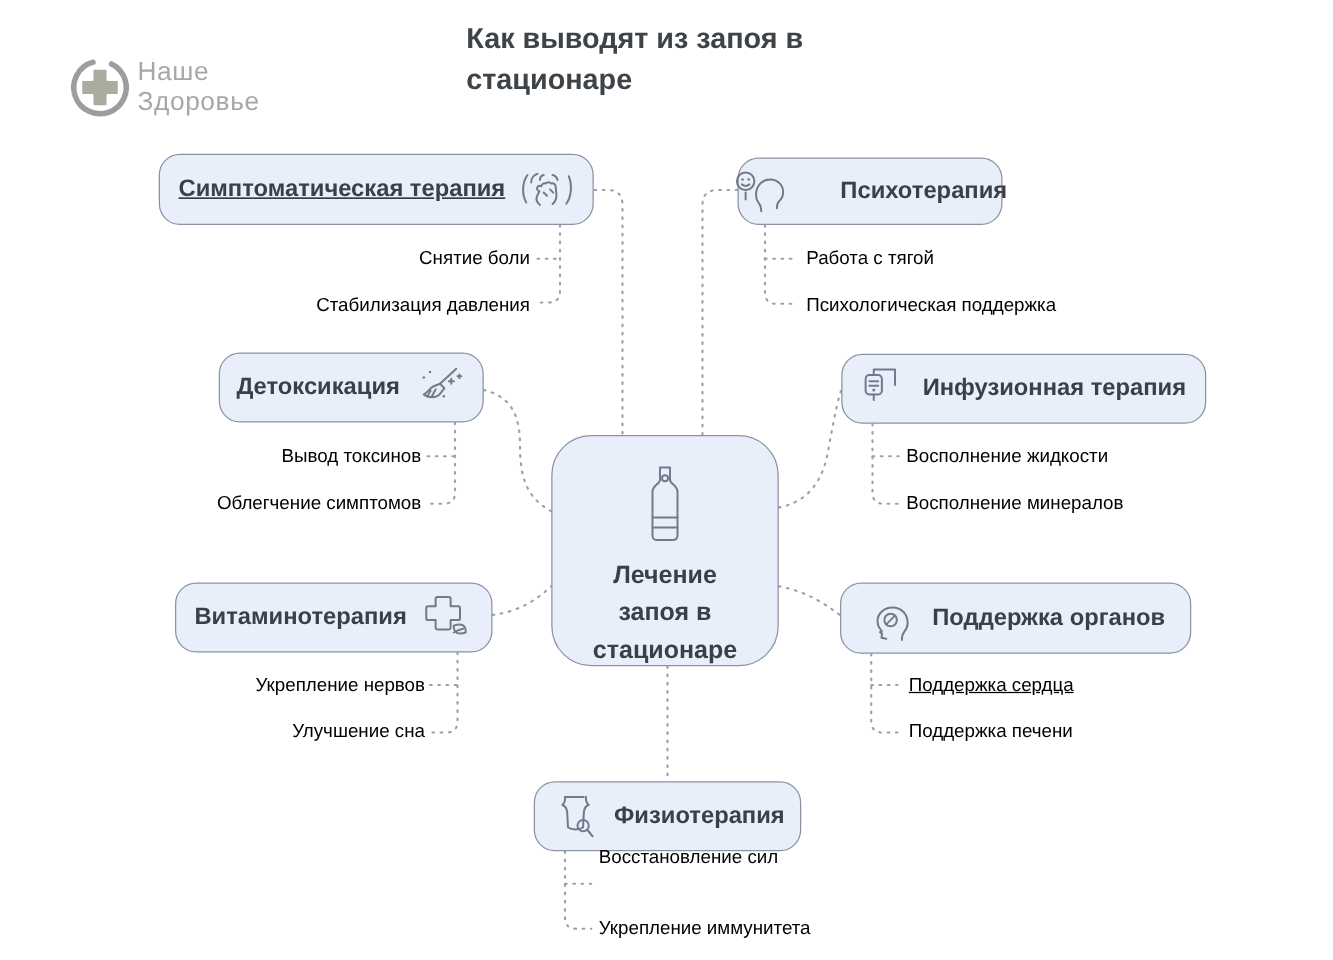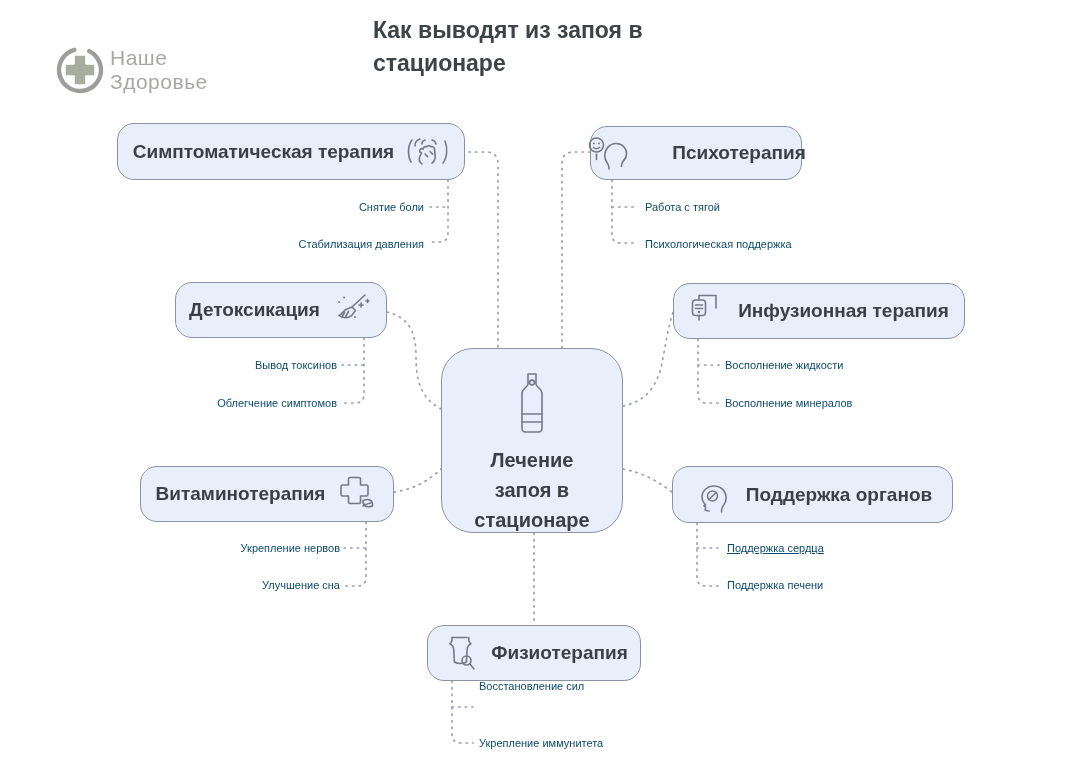--- a/index.html
+++ b/index.html
@@ -16,34 +16,34 @@
 
   
   #wires{position:absolute;left:0;top:0;pointer-events:none;}
   .wire{fill:none;stroke:#9ba1ac;stroke-width:1.7;stroke-linecap:round;stroke-dasharray:1.4 5.2;}
 
   
   .node{position:absolute;box-sizing:border-box;background:#e9eefb;border:1.7px solid #8b92a2;
         border-radius:17px;display:flex;align-items:center;justify-content:center;gap:11px;
         padding:0 14px;}
   .node-label{font-size:19px;font-weight:bold;color:#3b4046;white-space:nowrap;}
-  .n1{left:117px;top:123px;width:348px;height:57px;}
+  .n1{left:127px;top:123px;width:348px;height:57px;text-decoration:underline;}
   .n2{left:590px;top:126px;width:212px;height:54px;gap:44px;}
   .n3{left:175px;top:282px;width:212px;height:56px;}
   .n4{left:673px;top:283px;width:292px;height:56px;}
   .n5{left:140px;top:466px;width:254px;height:56px;}
   .n6{left:672px;top:466px;width:281px;height:57px;}
   .n7{left:427px;top:625px;width:214px;height:56px;}
   .center-node{left:441px;top:348px;width:182px;height:185px;border-radius:32px;
                flex-direction:column;justify-content:flex-start;padding:22px 10px 0;gap:8px;}
   .center-label{width:136px;text-align:center;font-size:20px;font-weight:bold;color:#3b4046;
                 line-height:1.5;}
 
   
-  .sub{position:absolute;font-size:11px;color:#0c4a6e;white-space:nowrap;
+  .sub{position:absolute;font-size:15px;color:#000000;white-space:nowrap;
        transform:translateY(-50%);}
   .s1a{right:642px;top:207px;} .s1b{right:642px;top:244px;}
   .s2a{left:645px;top:207px;}  .s2b{left:645px;top:244px;}
   .s3a{right:729px;top:365px;} .s3b{right:729px;top:403px;}
   .s4a{left:725px;top:365px;}  .s4b{left:725px;top:403px;}
   .s5a{right:726px;top:548px;} .s5b{right:726px;top:585px;margin-left:28px;}
   .s6a{left:727px;top:548px;text-decoration:underline;}  .s6b{left:727px;top:585px;}
   .s7a{left:479px;top:686px;}  .s7b{left:479px;top:743px;}
 
   .icon{flex:0 0 auto;display:block;}

